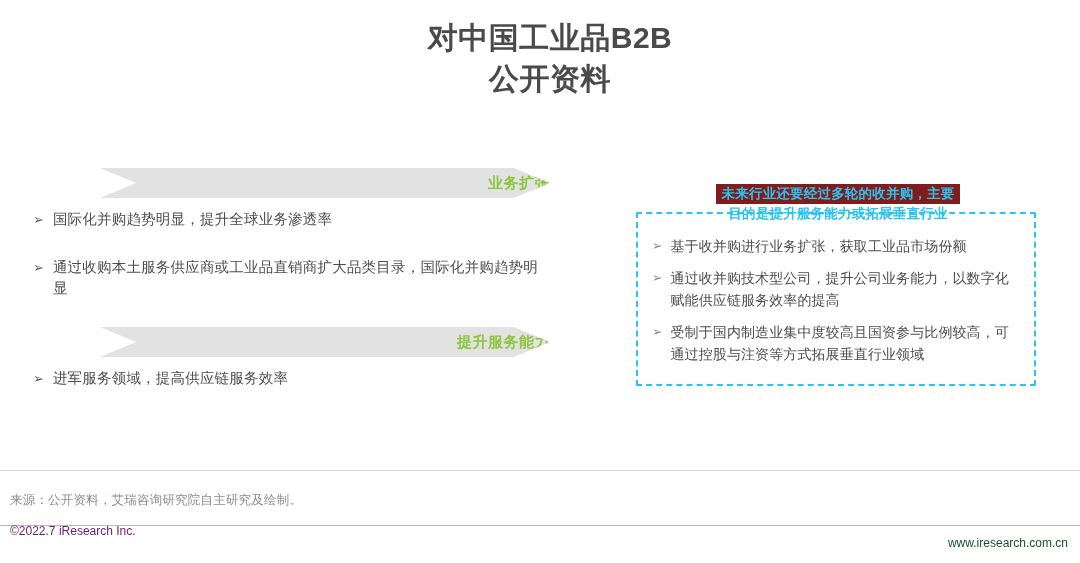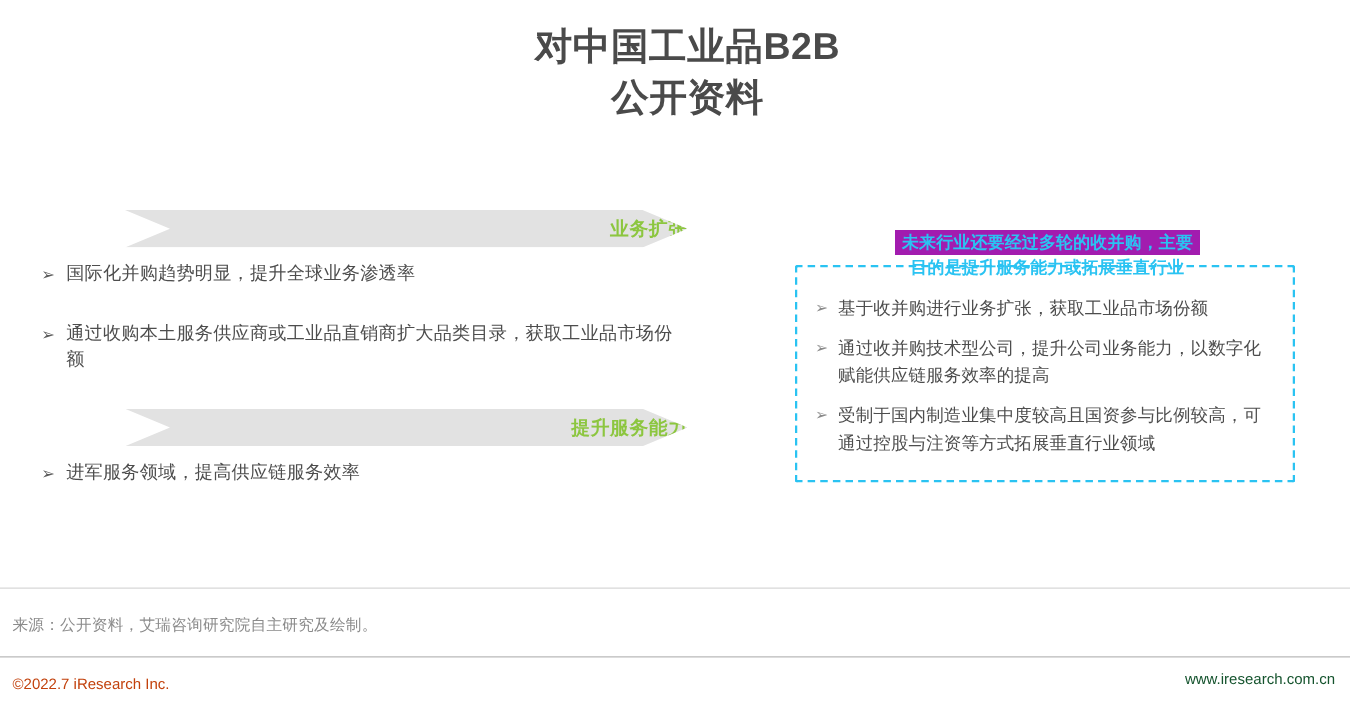--- a/index.html
+++ b/index.html
@@ -114,21 +114,21 @@
   }
   .insight-head .hl {
     display: block;
     font-size: 13.5px;
     font-weight: bold;
     color: #2ac3f2;
     line-height: 1.5;
     letter-spacing: 0.2px;
   }
   .insight-head .hl:first-child {
-    background: #a21caf;
+    background: #7f1d1d;
     display: inline-block;
     padding: 0 6px;
   }
   .ins-row {
     display: flex;
     align-items: flex-start;
     padding: 5px 2px 5px 6px;
   }
   .ins-mark {
     flex: 0 0 auto;
@@ -159,23 +159,23 @@
     position: absolute;
     left: 10px;
     top: 492px;
     font-size: 12.5px;
     color: #8b8b8b;
     letter-spacing: 0.2px;
   }
   .copyright {
     position: absolute;
     left: 10px;
-    top: 540px;
+    top: 524px;
     font-size: 12px;
-    color: #c2410c;
+    color: #701a75;
   }
   .website {
     position: absolute;
     right: 12px;
     top: 536px;
     font-size: 12px;
     color: #14532d;
   }
 </style>
 </head>
@@ -198,21 +198,21 @@
       <span class="bullet-mark">➢</span>
       <span class="bullet-text">国际化并购趋势明显，提升全球业务渗透率</span>
     </div>
   </div>
 
   <div class="gap-a"></div>
 
   <div class="band-block">
     <div class="bullet-row">
       <span class="bullet-mark">➢</span>
-      <span class="bullet-text">通过收购本土服务供应商或工业品直销商扩大品类目录，获取工业品市场份额</span>
+      <span class="bullet-text">通过收购本土服务供应商或工业品直销商扩大品类目录，国际化并购趋势明显</span>
     </div>
   </div>
 
   <div class="gap-b"></div>
 
   <div class="band-block">
     <div class="band">
       <span class="band-label">提升服务能力</span>
     </div>
     <div class="bullet-row">

